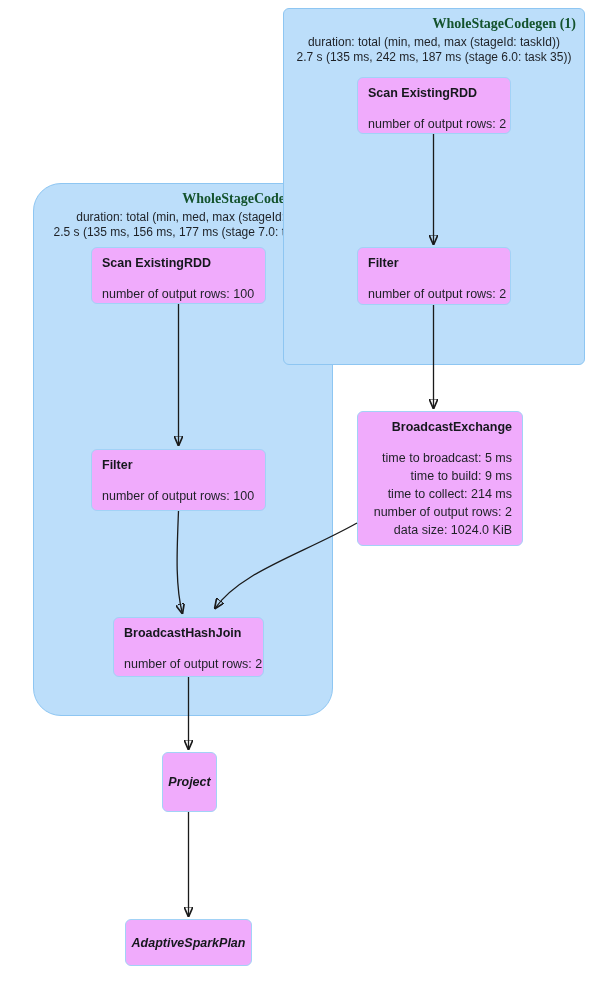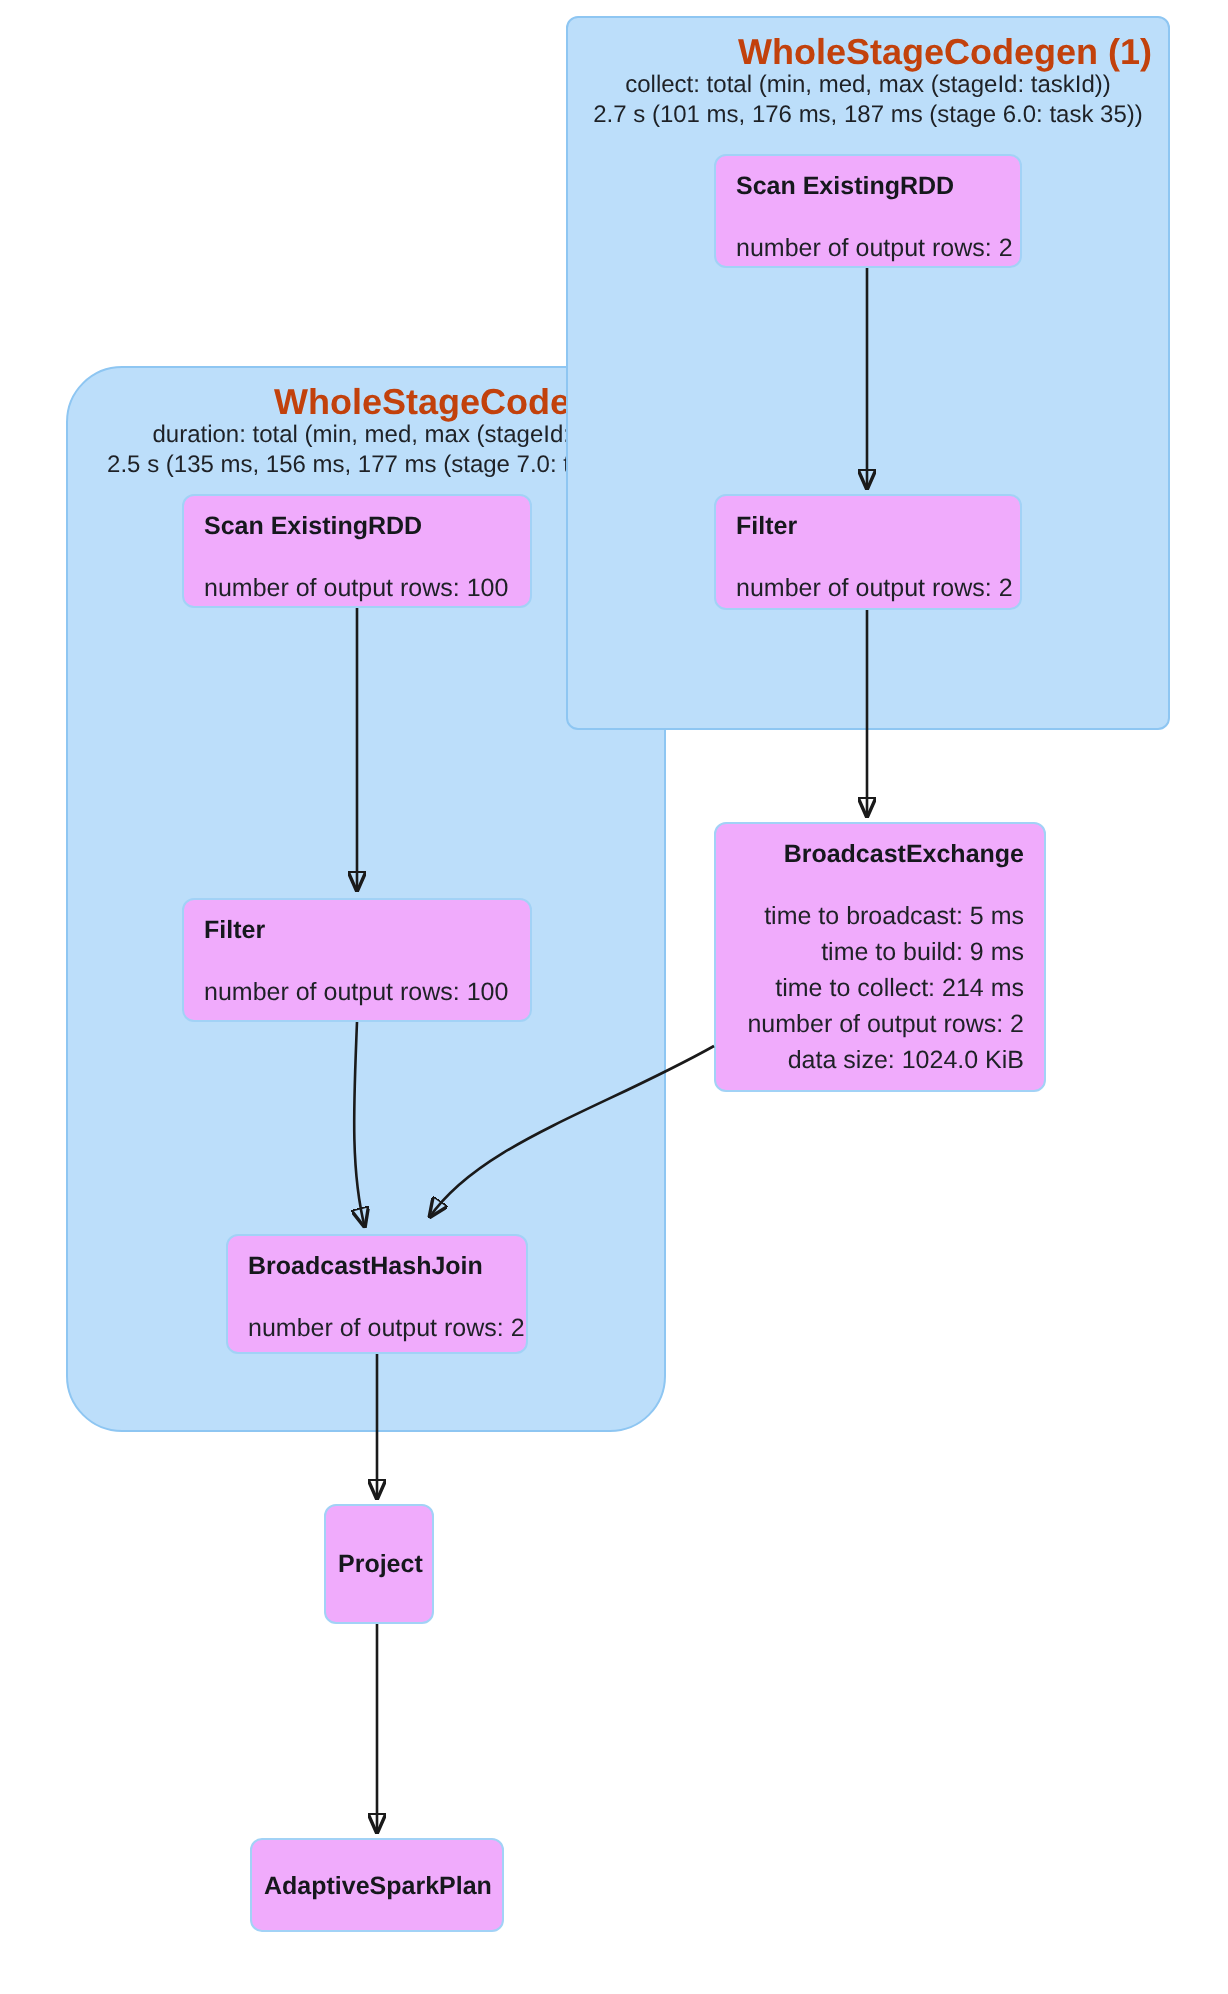--- a/index.html
+++ b/index.html
@@ -5,36 +5,36 @@
   html,body{margin:0;padding:0;background:#ffffff;}
   .canvas{
     position:relative;width:614px;height:997px;background:#ffffff;overflow:hidden;
     font-family:"Liberation Sans", sans-serif;color:#1a1a1a;
   }
   .cluster{
     position:absolute;background:#bcdefa;border:1px solid #8ec6f2;border-radius:6px;
     box-sizing:border-box;
   }
   .cluster-title{
-    font-size:18px;font-weight:bold;white-space:nowrap;color:#c2410c;
+    font-size:14px;font-weight:bold;white-space:nowrap;color:#14532d;font-family:Liberation Serif, serif;
   }
   .cluster-duration{
     font-size:12px;line-height:14.5px;white-space:nowrap;color:#1e2126;
   }
   .node{
     position:absolute;background:#f0abfc;border:1px solid #a2d2f6;border-radius:6px;
     box-sizing:border-box;padding:8px 10px;z-index:3;
   }
   .node-title{
     font-size:12.5px;font-weight:bold;white-space:nowrap;margin-bottom:15px;color:#16181d;
   }
   .node-metric{
     font-size:12.5px;line-height:18px;white-space:nowrap;color:#1e2126;
   }
-  .node.center{display:flex;align-items:center;padding:6px;}
+  .node.center{display:flex;align-items:center;justify-content:center;padding:20px;font-style:italic;}
   .node.center .node-title{margin-bottom:0;}
   .z1{z-index:1;} .z2{z-index:2;}
   .edges{position:absolute;left:0;top:0;z-index:5;pointer-events:none;}
   .edges path{stroke:#1a1a1a;stroke-width:1.3;fill:none;}
 </style>
 </head>
 <body>
 
 <div class="canvas">
 
@@ -42,22 +42,22 @@
     <div class="cluster-title" style="position:absolute;top:7px;left:0;width:251px;text-align:right;">WholeStageCode</div>
     <div class="cluster-duration" style="position:absolute;top:26px;left:0;width:251px;text-align:right;">
       <div>duration: total (min, med, max (stageId:</div>
       <div>2.5 s (135 ms, 156 ms, 177 ms (stage 7.0: t</div>
     </div>
   </div>
 
   <div class="cluster z2" style="left:283px;top:8px;width:302px;height:357px;">
     <div class="cluster-title" style="position:absolute;top:7px;left:0;right:8px;text-align:right;">WholeStageCodegen (1)</div>
     <div class="cluster-duration" style="position:absolute;top:26px;left:0;width:100%;text-align:center;">
-      <div>collect: total (min, med, max (stageId: taskId))</div>
-      <div>2.7 s (101 ms, 176 ms, 187 ms (stage 6.0: task 35))</div>
+      <div>duration: total (min, med, max (stageId: taskId))</div>
+      <div>2.7 s (135 ms, 242 ms, 187 ms (stage 6.0: task 35))</div>
     </div>
   </div>
 
   <div class="node" style="left:357px;top:77px;width:154px;height:57px;">
     <div class="node-title">Scan ExistingRDD</div>
     <div class="node-metric">number of output rows: 2</div>
   </div>
 
   <div class="node" style="left:357px;top:247px;width:154px;height:58px;">
     <div class="node-title">Filter</div>

